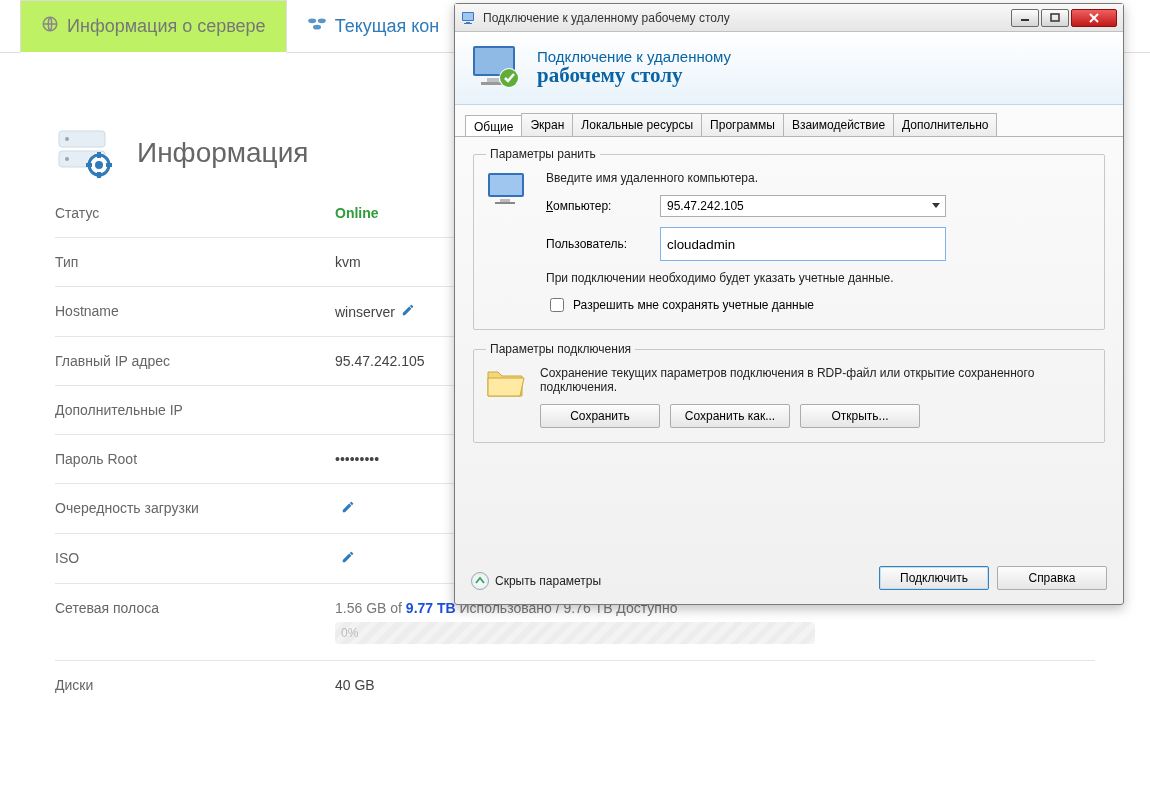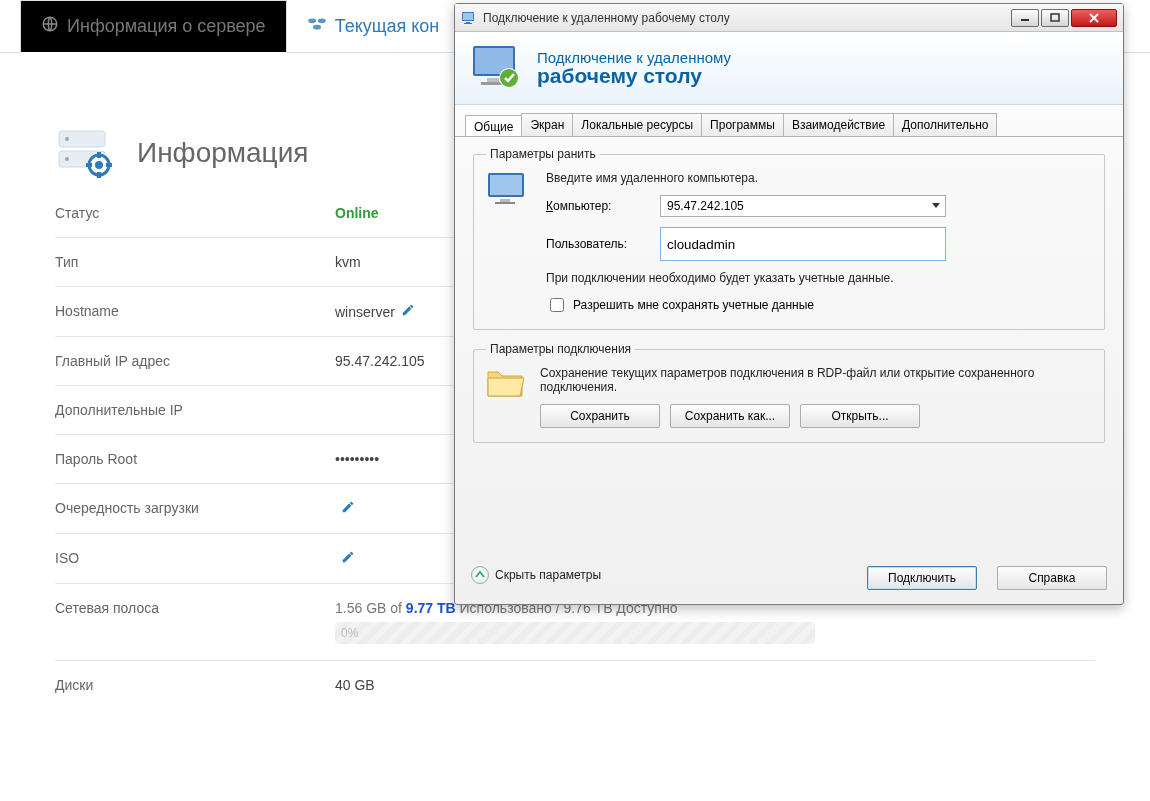--- a/index.html
+++ b/index.html
@@ -2,21 +2,21 @@
 <html><head>
 <meta charset="utf-8">
 <style>
   * { box-sizing: border-box; }
   html, body { margin:0; padding:0; font-family:"Segoe UI",Arial,sans-serif; background:#fff; color:#444; font-size:14px;}
   
   
   .page { width:1150px; height:801px; position:relative; }
   .tabs { display:flex; border-bottom:1px solid #ddd; padding:0 20px; font-size:18px; }
   .tabs .tab { padding:14px 20px; display:flex; align-items:center; gap:8px; cursor:default;}
-  .tabs .tab.active { border:1px solid #ddd; border-bottom:1px solid #fff; background:#000000; margin-bottom:-1px; color:#777;}
+  .tabs .tab.active { border:1px solid #ddd; border-bottom:1px solid #fff; background:#bef264; margin-bottom:-1px; color:#777;}
   .tabs .tab.inactive { color:#2f7ab8; }
   .header-block { text-align:center; margin:20px 0 10px 0; font-size:17px; color:#555;}
   .header-block .line { margin:2px 0;}
   .info-header { display:flex; align-items:center; gap:18px; padding:0 55px 10px 55px;}
   .info-header .srv-icon svg{ display:block;}
   .info-header h2 { font-size:28px; font-weight:400; color:#666; margin:0;}
   .info-table { padding:0 55px; }
   .info-table .row { display:flex; border-top:1px solid #e5e5e5; padding:16px 0; gap:20px;}
   .info-table .row:first-child { border-top:none; padding-top:14px;}
   .info-table .lbl { width:260px; color:#666; }
@@ -42,21 +42,21 @@
   .rdp .titlebar .title { flex:1; font-size:12px; color:#333;}
   .winbtn { height:18px; border:1px solid #6b6b6b; background:linear-gradient(#fdfdfd,#d5d5d5); border-radius:2px; display:flex; align-items:center; justify-content:center; margin-left:2px;}
   .winbtn.min,.winbtn.max{ width:28px;}
   .winbtn.close{ width:46px; background:linear-gradient(#f06060,#c01818); border-color:#8a1010;}
   .winbtn.close svg path{stroke:#fff;}
   
   .rdp .banner { display:flex; align-items:center; gap:14px; padding:12px 16px;
       background:linear-gradient(#fff,#e9f3fb); border-bottom:1px solid #c9d6e2;}
   .rdp .banner .hicon { width:52px; height:48px; position:relative;}
   .rdp .banner .t1 { color:#0a64a4; font-size:15px;}
-  .rdp .banner .t2 { color:#0a64a4; font-size:21px; font-weight:bold; margin-top:-2px;}
+  .rdp .banner .t2 { color:#0a64a4; font-size:21px; font-weight:bold; margin-top:-2px;font-family:Liberation Serif, serif;}
   
   .rdp .tabstrip { display:flex; padding:8px 10px 0 10px; gap:0; border-bottom:1px solid #b5b5b5; align-items:center;}
   .rdp .tabstrip .rtab { padding:4px 8px; border:1px solid #b5b5b5; border-bottom:none; background:linear-gradient(#f9f9f9,#ececec); font-size:12px; cursor:default; margin-right:-1px;}
   .rdp .tabstrip .rtab.sel { background:#fff; position:relative; top:1px; height:21px;}
   
   .rdp .body { flex:1; padding:10px 16px; display:flex; flex-direction:column; gap:12px;}
   fieldset.grp { border:1px solid #c8c8c8; border-radius:2px; padding:10px 12px 14px 12px;}
   fieldset.grp legend { font-size:12px; padding:0 4px; color:#222;}
   .grp-inner { display:flex; gap:14px; align-items:flex-start;justify-content:center;}
   .smallmon { width:46px; height:40px; flex-shrink:0;}
@@ -67,21 +67,21 @@
   .frow .u { text-decoration:underline;}
   .combo { flex:1; max-width:286px; display:flex; align-items:center; border:1px solid #adadad; height:22px; background:#fff; padding:0 6px; position:relative;}
   .combo .arrow { position:absolute; right:4px; top:4px;}
   .txt { flex:1; max-width:286px; border:1px solid #7eb4ea; height:22px; padding:16px 6px; background:#fff;}
   .cb { display:flex; align-items:center; gap:6px;}
   .cb input{ width:14px;height:14px;}
   .btns { display:flex; gap:10px;}
   .wbtn { min-width:120px; height:24px; border:1px solid #acacac; background:linear-gradient(#fdfdfd,#e6e6e6); border-radius:2px; font-size:12px;}
   .wbtn.primary{ border-color:#3c7fb1; box-shadow:0 0 0 1px #bde0f7 inset;}
   .folder { width:40px; height:34px; flex-shrink:0;}
-  .rdp .footer { display:flex; align-items:flex-start; padding:10px 16px 14px 16px; gap:20px;}
+  .rdp .footer { display:flex; align-items:flex-end; padding:10px 16px 14px 16px; gap:8px;}
   .footer .hide { display:flex; align-items:center; gap:6px; flex:1; color:#222;}
   .circ { width:18px;height:18px;border:1px solid #9aa; border-radius:50%; display:flex; align-items:center; justify-content:center; background:radial-gradient(#fff,#dfe8ee);}
 </style>
 </head>
 <body>
 
 <div class="page">
 
   <div class="tabs">
     <div class="tab active">

